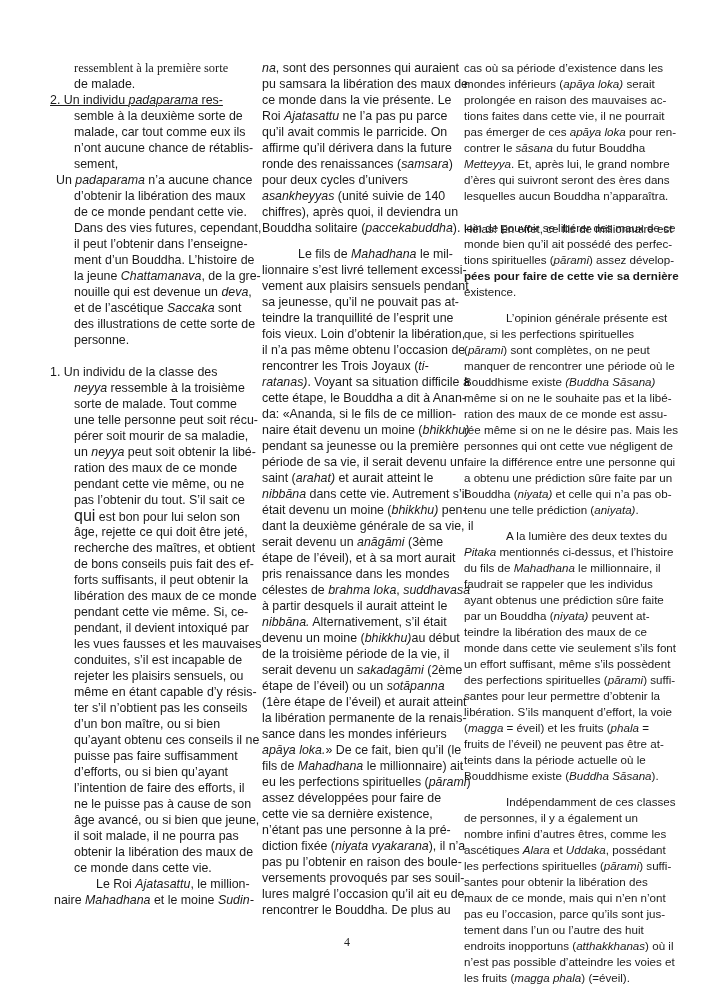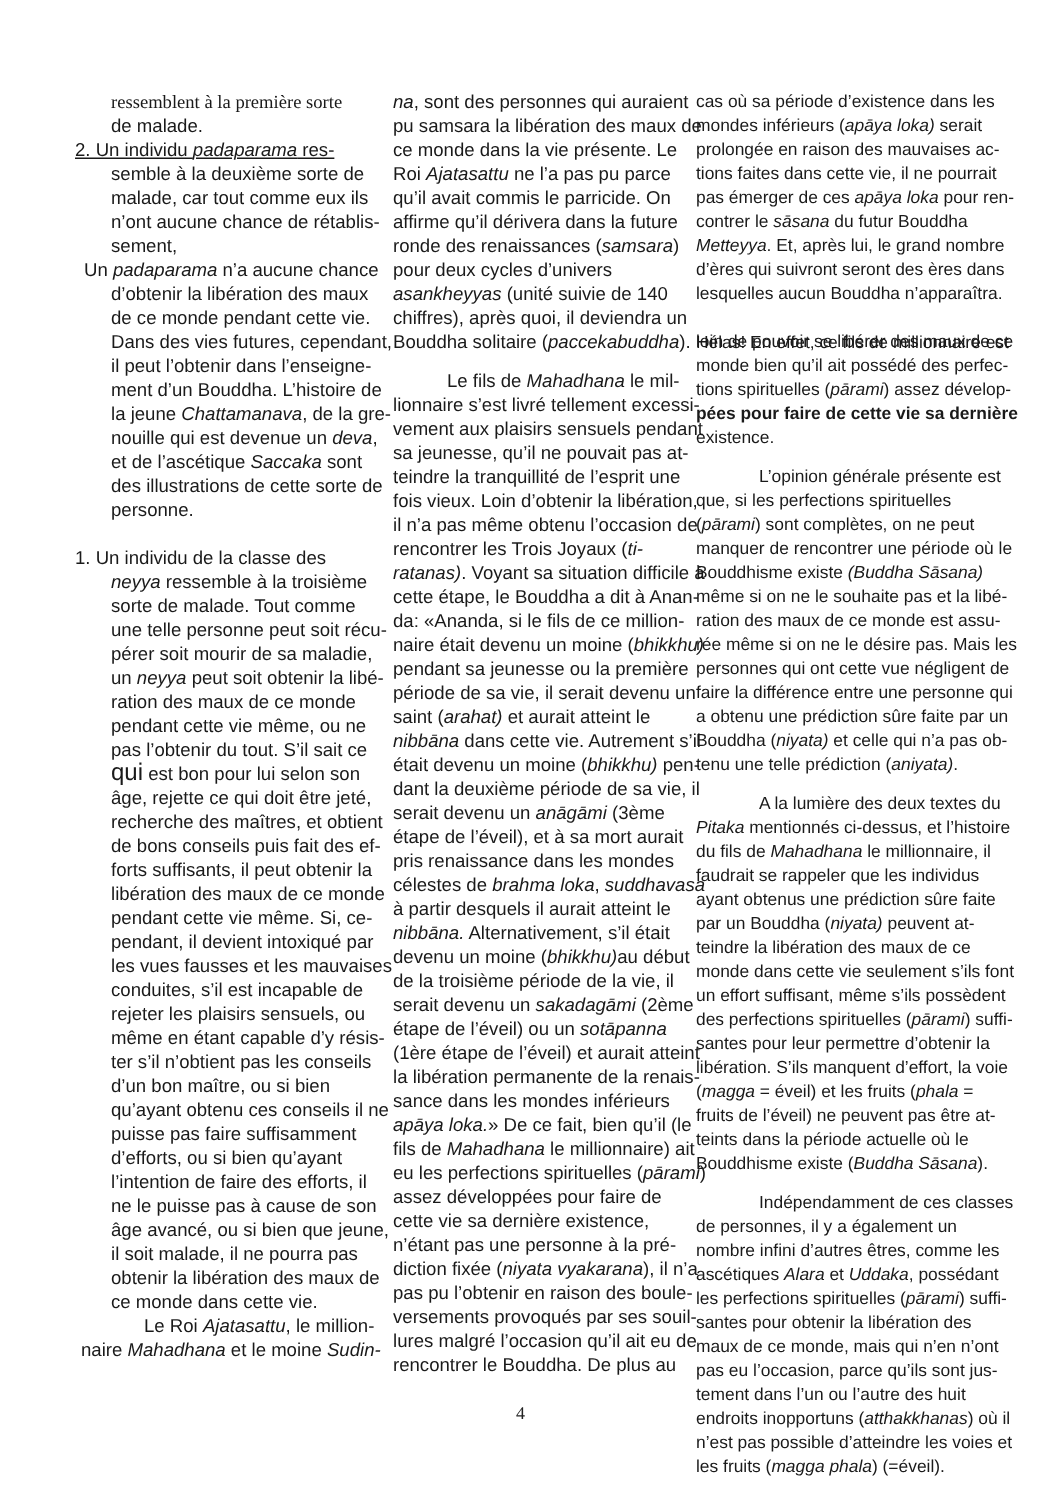--- a/index.html
+++ b/index.html
@@ -94,21 +94,21 @@
       <div class="ln" style="left: 0px; top: 298px;">rencontrer les Trois Joyaux (<i>ti-</i></div>
       <div class="ln" style="left: 0px; top: 314px;"><i>ratanas)</i>. Voyant sa situation difficile à</div>
       <div class="ln" style="left: 0px; top: 330px;">cette étape, le Bouddha a dit à Anan-</div>
       <div class="ln" style="left: 0px; top: 346px;">da:  «Ananda, si le fils de ce million-</div>
       <div class="ln" style="left: 0px; top: 362px;">naire était devenu un moine (<i>bhikkhu)</i></div>
       <div class="ln" style="left: 0px; top: 378px;">pendant sa jeunesse ou la première</div>
       <div class="ln" style="left: 0px; top: 394px;">période de sa vie, il serait devenu un</div>
       <div class="ln" style="left: 0px; top: 410px;">saint (<i>arahat)</i> et aurait atteint le</div>
       <div class="ln" style="left: 0px; top: 426px;"><i>nibbāna</i> dans cette vie. Autrement s’il</div>
       <div class="ln" style="left: 0px; top: 442px;">était devenu un moine (<i>bhikkhu)</i> pen-</div>
-      <div class="ln" style="left: 0px; top: 458px;">dant la deuxième période de sa vie, il</div>
+      <div class="ln" style="left: 0px; top: 458px;">dant la deuxième générale de sa vie, il</div>
       <div class="ln" style="left: 0px; top: 474px;">serait devenu un <i>anāgāmi</i> (3ème</div>
       <div class="ln" style="left: 0px; top: 490px;">étape de l’éveil), et à sa mort aurait</div>
       <div class="ln" style="left: 0px; top: 506px;">pris renaissance dans les mondes</div>
       <div class="ln" style="left: 0px; top: 522px;">célestes de <i>brahma loka</i>, <i>suddhavasa</i></div>
       <div class="ln" style="left: 0px; top: 538px;">à partir desquels il aurait atteint le</div>
       <div class="ln" style="left: 0px; top: 554px;"><i>nibbāna.</i> Alternativement, s’il était</div>
       <div class="ln" style="left: 0px; top: 570px;">devenu un moine (<i>bhikkhu)</i>au début</div>
       <div class="ln" style="left: 0px; top: 586px;">de la troisième période de la vie, il</div>
       <div class="ln" style="left: 0px; top: 602px;">serait devenu un <i>sakadagāmi</i> (2ème</div>
       <div class="ln" style="left: 0px; top: 618px;">étape de l’éveil) ou un <i>sotāpanna</i></div>

